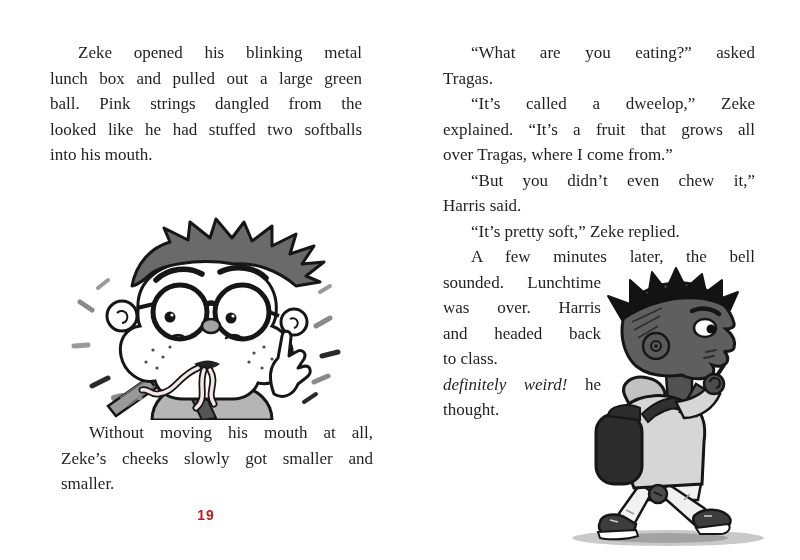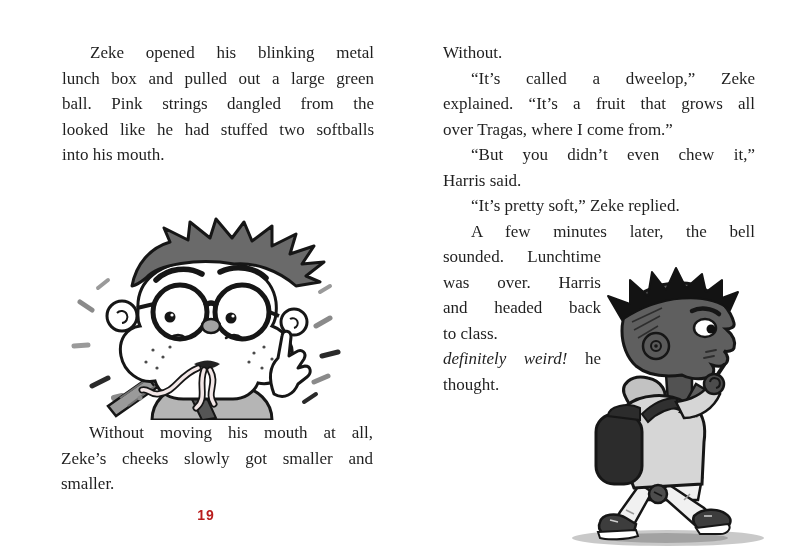--- a/index.html
+++ b/index.html
@@ -5,21 +5,21 @@
   html, body { margin: 0; padding: 0; }
   body {
     width: 800px; height: 560px;
     background: #ffffff;
     position: relative;
     overflow: hidden;
     font-family: "Liberation Serif", serif;
     color: #1f1f1f;
   }
   .textcol { position: absolute; width: 312px; }
-  #left-p1   { left: 50px;  top: 40px; margin-left: 12px;  }
+  #left-p1   { left: 50px;  top: 40px;  }
   #left-p2   { left: 61px;  top: 420px; }
   #right-text{ left: 443px; top: 40px;  }
   .line {
     font-size: 17px;
     line-height: 25.5px;
     text-align: left;
     white-space: normal;
   }
   .line.justify { text-align: justify; text-align-last: justify; }
   .line.indent  { text-indent: 28px; }
@@ -134,21 +134,22 @@
 
   <div id="left-p2" class="textcol">
       <div class="line justify indent"><span>Without moving his mouth at all,</span></div>
       <div class="line justify"><span>Zeke’s cheeks slowly got smaller and</span></div>
       <div class="line"><span>smaller.</span></div>
     </div>
 
   <div id="page-number">19</div>
 
   <div id="right-text" class="textcol">
-      <div class="line"><span>Without.</span></div>
+      <div class="line justify indent"><span>“What are you eating?” asked</span></div>
+      <div class="line"><span>Tragas.</span></div>
       <div class="line justify indent"><span>“It’s called a dweelop,” Zeke</span></div>
       <div class="line justify"><span>explained. “It’s a fruit that grows all</span></div>
       <div class="line"><span>over Tragas, where I come from.”</span></div>
       <div class="line justify indent"><span>“But you didn’t even chew it,”</span></div>
       <div class="line"><span>Harris said.</span></div>
       <div class="line indent"><span>“It’s pretty soft,” Zeke replied.</span></div>
       <div class="line justify indent"><span>A few minutes later, the bell</span></div>
       <div class="line justify narrow"><span>sounded. Lunchtime</span></div>
       <div class="line justify narrow"><span>was over. Harris</span></div>
       <div class="line justify narrow"><span>and headed back</span></div>

